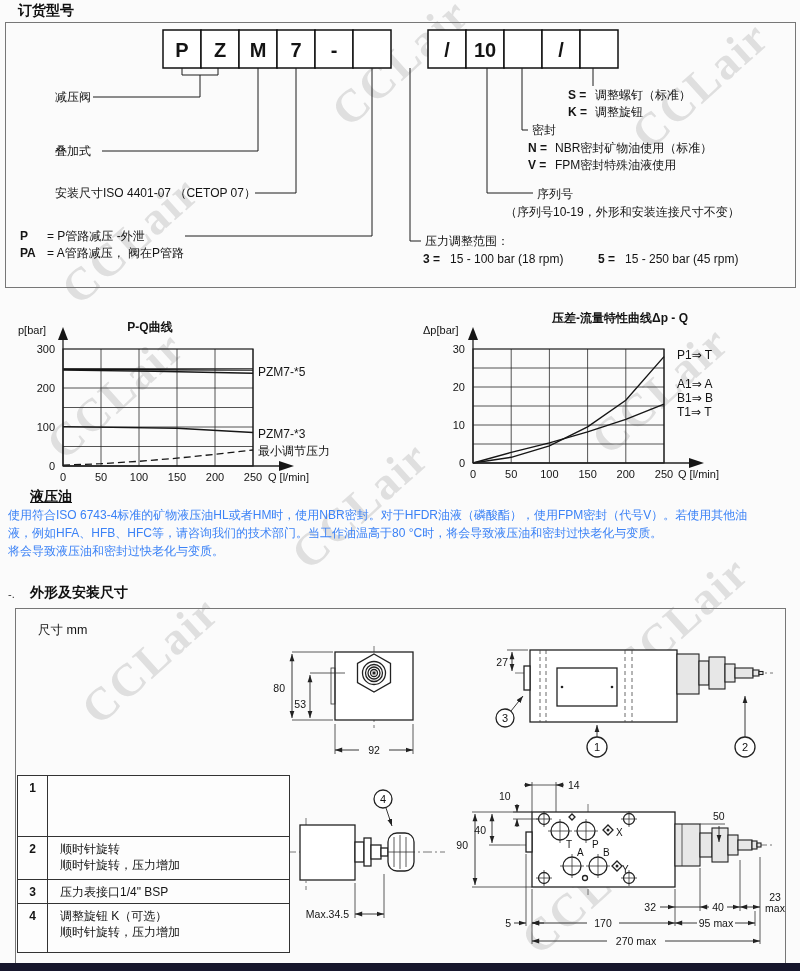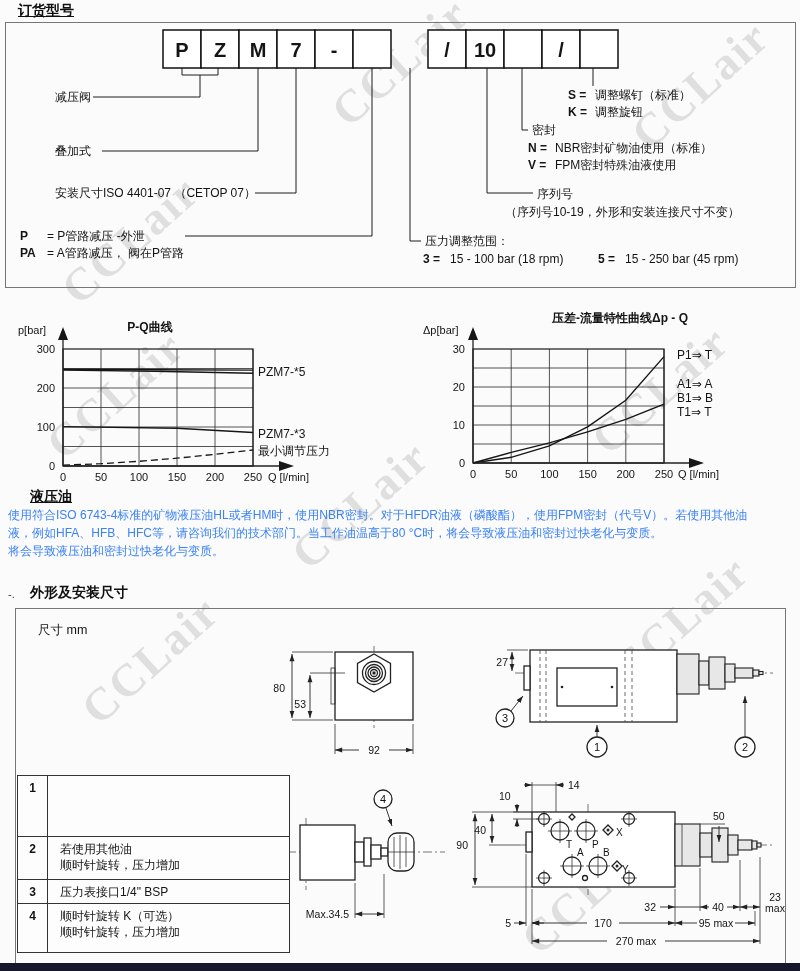--- a/index.html
+++ b/index.html
@@ -52,21 +52,21 @@
     <span class="wm" style="left:700px;top:85px;">CCLair</span>
     <span class="wm" style="left:115px;top:395px;">CCLair</span>
     <span class="wm" style="left:660px;top:390px;">CCLair</span>
     <span class="wm" style="left:150px;top:660px;">CCLair</span>
     <span class="wm" style="left:680px;top:620px;">CCLair</span>
     <span class="wm" style="left:145px;top:880px;">CCLair</span>
     <span class="wm" style="left:590px;top:890px;">CCLair</span>
     <span class="wm" style="left:360px;top:505px;">CCLair</span>
   </div>
 
-  <div class="abs hd" style="left:18px;top:2px;text-decoration:underline;">订货型号</div>
+  <div class="abs hd" style="left:18px;top:2px;">订货型号</div>
   <div class="boxFrame" style="left:5px;top:22px;width:789px;height:264px;"></div>
 
   <svg width="790" height="265" style="left:5px;top:22px;">
 
     <g>
       <rect class="cellRect" x="158" y="8" width="38" height="38"></rect>
         <rect class="cellRect" x="196" y="8" width="38" height="38"></rect>
       <rect class="cellRect" x="234" y="8" width="38" height="38"></rect>
         <rect class="cellRect" x="272" y="8" width="38" height="38"></rect>
       <rect class="cellRect" x="310" y="8" width="38" height="38"></rect>
@@ -391,33 +391,33 @@
     </g>
   </svg>
 
   <div id="dimsTable">
     <div class="trow" style="height:60px;">
       <div class="tnum">1</div>
     </div>
     <div class="trow" style="height:43px;">
       <div class="tnum">2</div>
       <div class="tbody">
-        <div>若使用其他油</div>
+        <div>顺时针旋转</div>
         <div>顺时针旋转，压力增加</div>
       </div>
     </div>
     <div class="trow" style="height:24px;">
       <div class="tnum">3</div>
       <div class="tbody">
         <div>压力表接口1/4" BSP</div>
       </div>
     </div>
     <div class="trow" style="height:49px;">
       <div class="tnum">4</div>
       <div class="tbody">
-        <div>顺时针旋转 K（可选）</div>
+        <div>调整旋钮 K（可选）</div>
         <div>顺时针旋转，压力增加</div>
       </div>
     </div>
   </div>
 
   <div id="botbar"></div>
 </div>
 
 </body></html>

